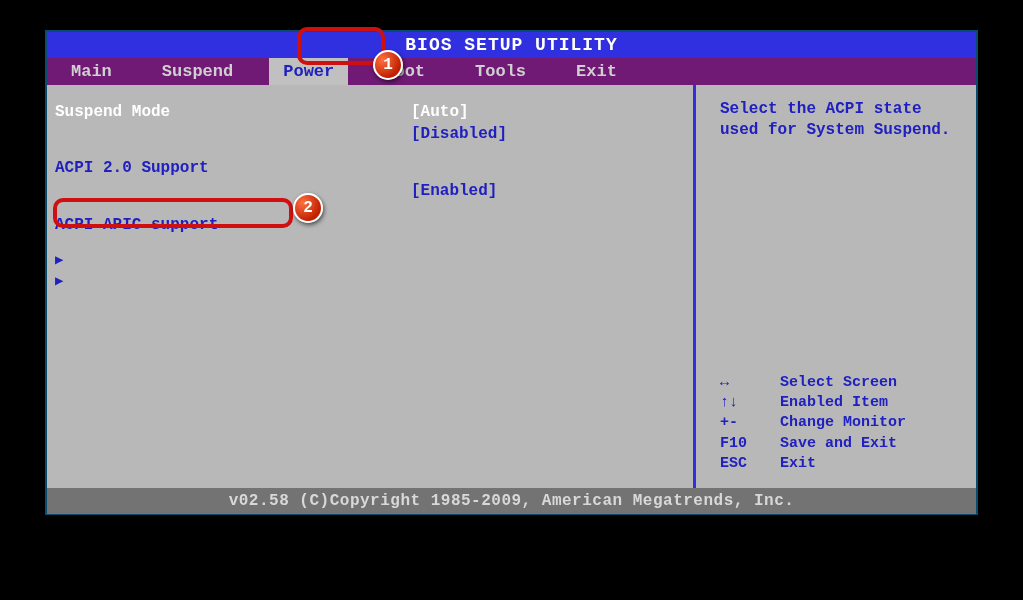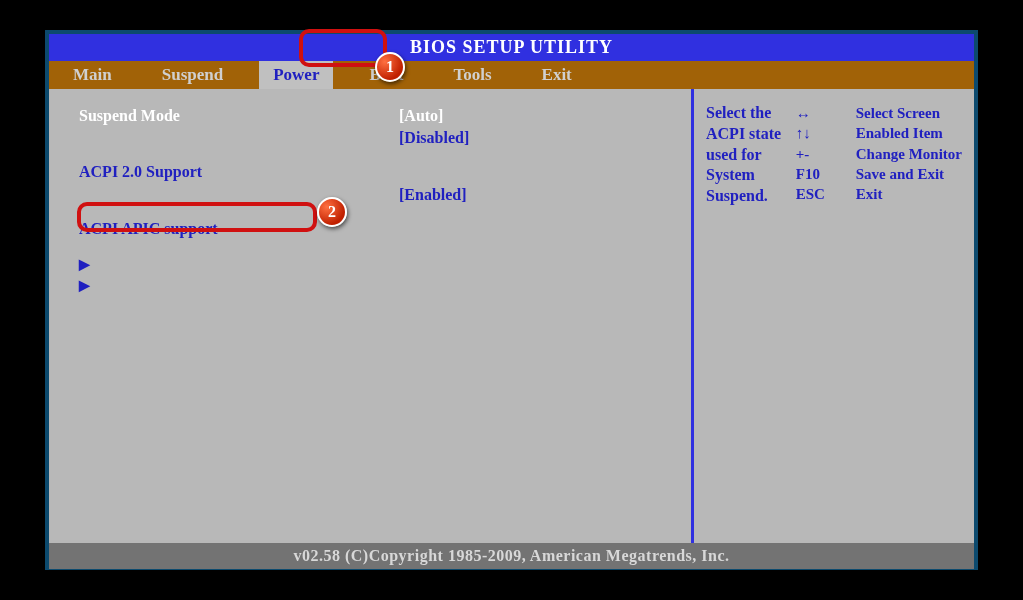--- a/index.html
+++ b/index.html
@@ -10,84 +10,83 @@
     overflow: hidden;
     font-family: "Courier New", monospace;
     font-weight: bold;
     position: relative;
   }
   .bios-frame {
     position: absolute;
     top: 30px;
     left: 45px;
     width: 933px;
-    height: 540px;
+    height: 485px;
     background: #b8b8b8;
-    border: 4px solid #0c4a6e;
-    font-family: Liberation Serif, serif;
+    border: 2px solid #0c4a6e;
   }
   .title-bar {
     background: #3030e0;
     color: #fff;
     text-align: center;
     font-size: 18px;
     padding: 3px 0;
     letter-spacing: 1px;
   }
   .tab-row {
     display: flex;
-    background: #a16207;
+    background: #701a75;
     padding: 0 10px;
   }
   .tab {
     color: #d0d0d0;
     padding: 4px 14px;
     margin-right: 22px;
     font-size: 17px;
     cursor: pointer;
   }
   .tab.active {
     background: #c0c0c0;
     color: #2020c0;
   }
   .content-row {
     display: flex;
     height: calc(100% - 78px);
   }
   .main-pane {
     flex: 1;
-    padding: 16px 10px 10px 30px;
+    padding: 16px 10px 10px 8px;
     border-right: 3px solid #3030e0;
     position: relative;
   }
   .help-pane {
     width: 280px;
-    padding: 14px 12px;
-    display: flex;
-    flex-direction: row;
+    padding: 14px 24px;
+    display: flex;
+    flex-direction: column;
     color: #2020c0;
   }
   .help-text {
     font-size: 16px;
     line-height: 1.3;
     flex: 1;
   }
   .shortcut-list {
     font-size: 15px;
     line-height: 1.35;
   }
   .shortcut-row { display: flex; }
   .shortcut-key { width: 60px; }
   .setting-row {
     display: flex;
     font-size: 16px;
     line-height: 1.4;
   }
   .setting-label { width: 320px; }
-  .setting-value { color: #2020c0; }
+  .setting-value { color: #2020c0; margin-left: 36px; }
   .setting-row.selected .setting-label { color: #fff; }
   .setting-row.selected .setting-value { color: #fff; }
   .setting-row:not(.selected) .setting-label { color: #2020c0; margin-top: 34px; }
   .submenu-group { margin-top: 14px; }
   .submenu-row {
     display: flex;
     align-items: center;
     color: #2020c0;
     font-size: 16px;
     line-height: 1.5;

